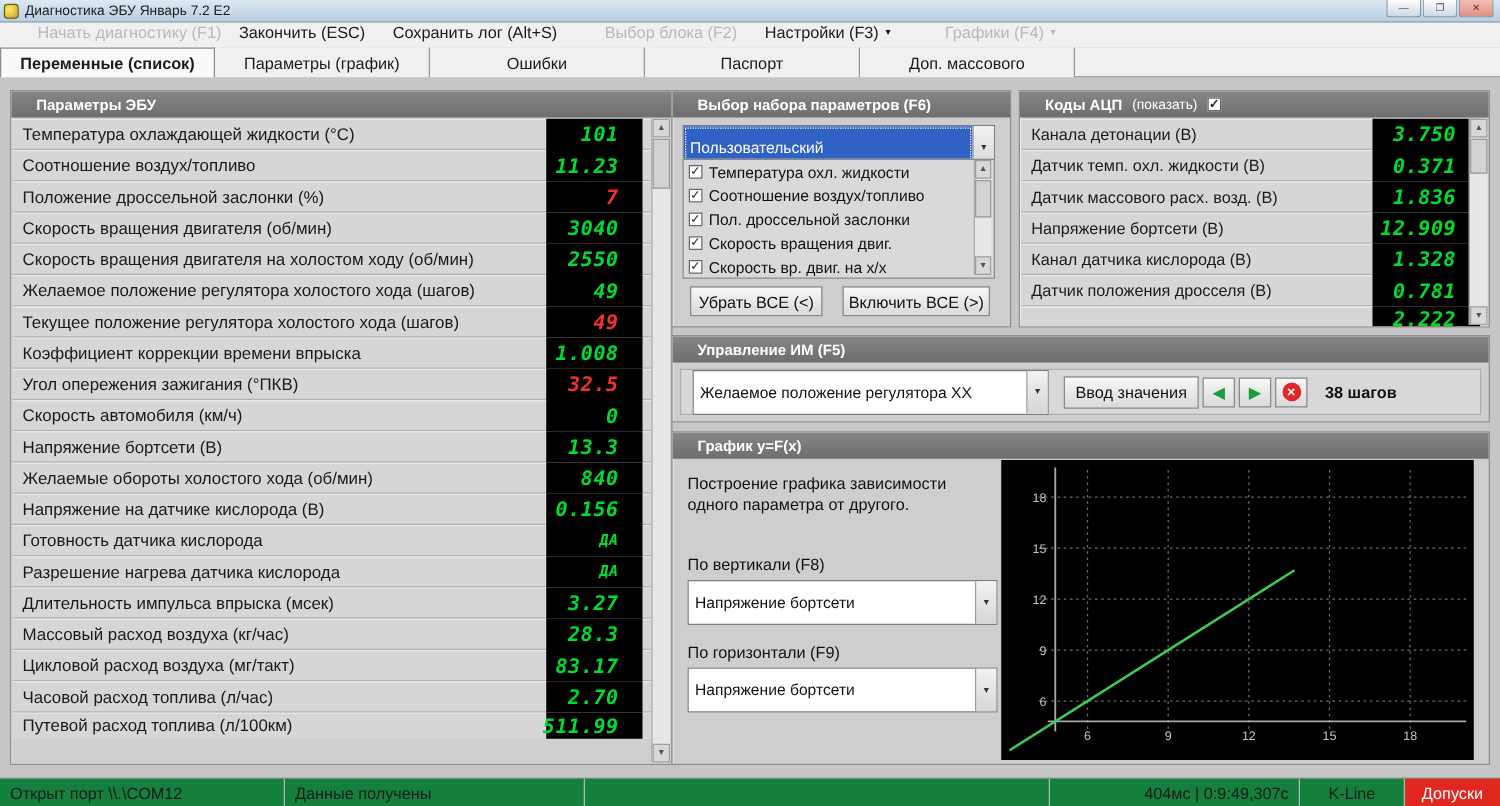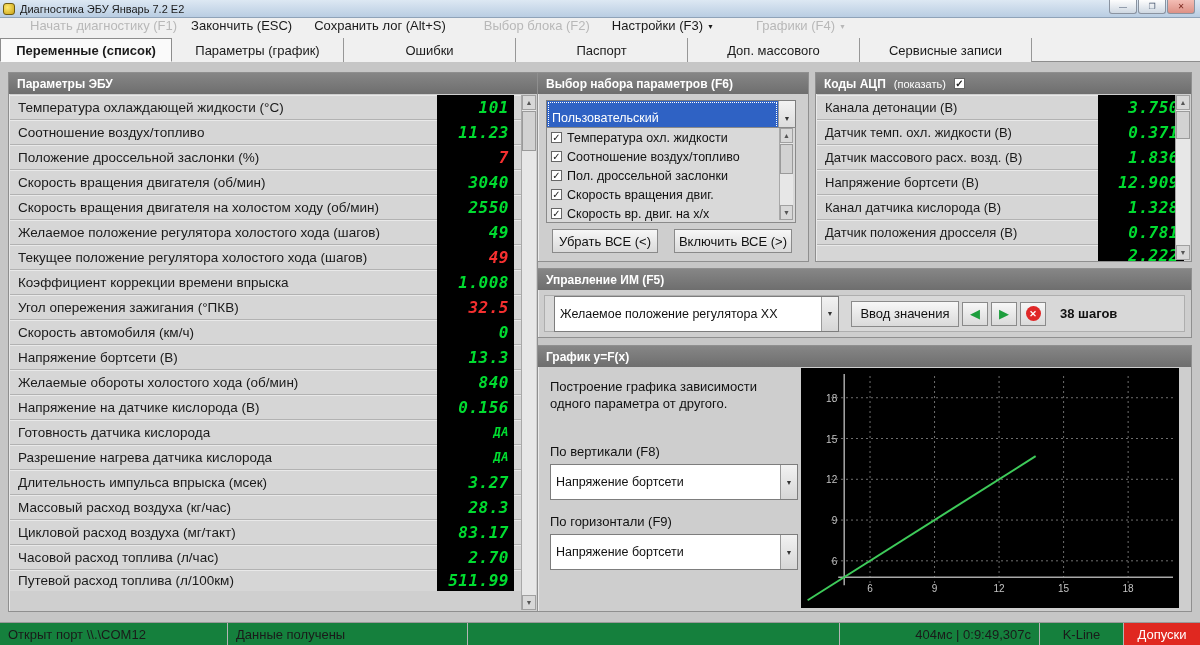--- a/index.html
+++ b/index.html
@@ -20,29 +20,29 @@
   .dd-arrow { font-size:7px; position:relative; top:1px; }
 
   
   .tabbar { height:24px; background:#f0f0f0; display:flex; border-bottom:1px solid #8d8d8d; }
   .tab { width:172px; height:24px; display:flex; align-items:center; justify-content:center; font-size:13px; color:#1a1a1a; border-right:1px solid #979797; background:#f0f0f0; }
   .tab.active { font-weight:bold; background:#fafafa; border:1px solid #8d8d8d; border-bottom:1px solid #fafafa; border-right:1px solid #8d8d8d; }
 
   
   .main { position:relative; height:560px; background:#c6c6c6; }
   .panel { position:absolute; background:#cecece; border:1px solid #8f8f8f; box-shadow:1px 1px 0 rgba(255,255,255,.55) inset; overflow:hidden; }
-  .phead { height:21px; background:linear-gradient(#868686,#6e6e6e); color:#fff; font-size:12px; font-weight:bold; display:flex; align-items:center; padding:0 8px; gap:8px; }
+  .phead { height:21px; background:linear-gradient(#868686,#6e6e6e); color:#fff; font-size:12px; font-weight:bold; display:flex; align-items:center; padding:0 20px; gap:8px; }
   .phead .sub { font-weight:normal; font-size:11px; }
 
   
   .plist { position:absolute; left:1px; right:1px; top:22px; bottom:0; background:#cfcfcf; }
   .prow { height:25px; background:#d6d6d6; border-bottom:1px solid #b2b2b2; box-shadow:inset 0 1px 0 #e9e9e9; display:flex; align-items:center; }
   .prow.partial { height:21px; overflow:hidden; border-bottom:none; }
   .plabel { flex:1; font-size:13.5px; color:#1a1a1a; padding-left:8px; white-space:nowrap; overflow:hidden; }
-  .pcell { width:77px; height:25px; background:#000; display:flex; align-items:center; justify-content:flex-end; padding-right:5px; margin-right:22px; }
+  .pcell { width:77px; height:25px; background:#000; display:flex; align-items:center; justify-content:flex-end; padding-right:19px; margin-right:22px; }
   .adc .plabel { font-size:13px; }
   .adc .pcell { width:86px; margin-right:6px; }
   .digital { font-family:"DejaVu Sans Mono", monospace; font-style:italic; font-weight:bold; font-size:16px; color:#00dc30; letter-spacing:.5px; }
   .digital.red { color:#f53030; }
   .digital.small { font-size:12px; }
 
   
   .vscroll { position:absolute; top:22px; bottom:1px; width:15px; background:#e7e7e7; border-left:1px solid #a8a8a8; }
   .varrow { height:15px; background:#d8d8d8; border:1px solid #a0a0a0; font-size:7px; color:#555; display:flex; align-items:center; justify-content:center; }
   .varrow.down { position:absolute; bottom:0; left:0; right:0; }
@@ -116,21 +116,20 @@
       <span>Графики (F4)</span>
       <span class="dd-arrow">▼</span>
     </div>
   </div>
 <div class="tabbar" id="tabbar">
     <div class="tab active">Переменные (список)</div>
     <div class="tab">Параметры (график)</div>
     <div class="tab">Ошибки</div>
     <div class="tab">Паспорт</div>
     <div class="tab">Доп. массового</div>
-    <div class="tab">Сервисные записи</div>
   </div>
 
 <div class="main">
 
   <div class="panel" style="left:8px; top:10px; width:530px; height:540px;">
     <div class="phead">
       <span>Параметры ЭБУ</span>
     </div>
     <div class="plist" id="params-list">
         <div class="prow">

